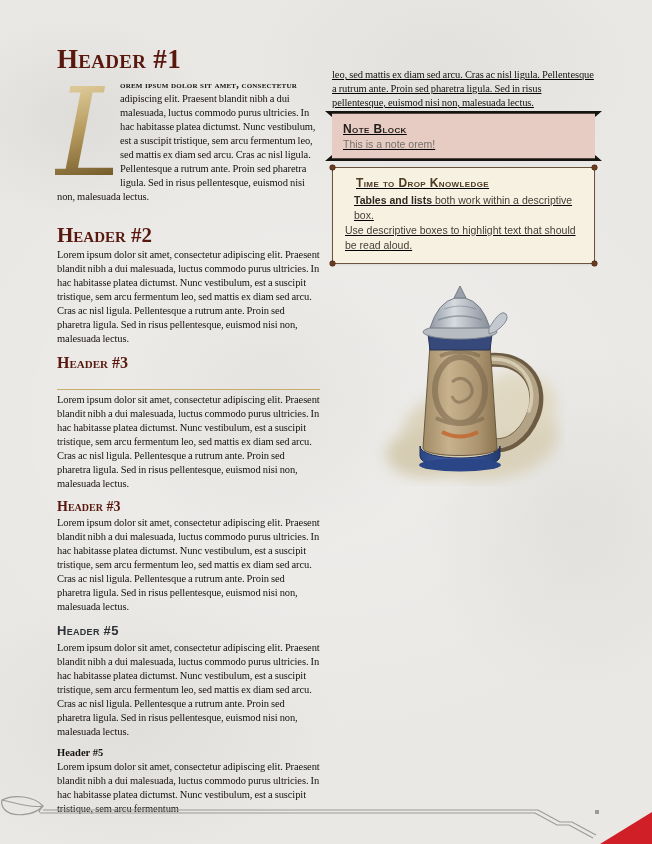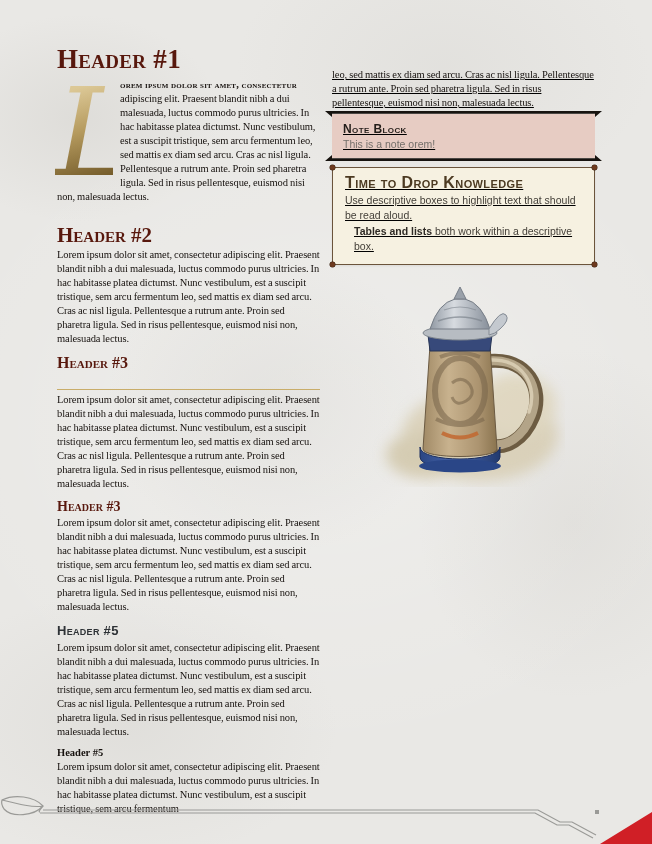--- a/index.html
+++ b/index.html
@@ -92,22 +92,22 @@
     box-shadow:0 1px 2px rgba(0,0,0,.08);
   }
   .desc .dot{
     position:absolute;width:5px;height:5px;border-radius:50%;
     background:#6e3a1f;box-shadow:0 0 0 .5px #3c2413;
   }
   .dot.tl{left:-3px;top:-3px;} .dot.tr{right:-3px;top:-3px;}
   .dot.bl{left:-3px;bottom:-3px;} .dot.br{right:-3px;bottom:-3px;}
   .desc-title{
     font-family:"Liberation Sans",sans-serif;font-variant:small-caps;
-    font-weight:700;font-size:16px;line-height:14px;color:#4c3a22;letter-spacing:.4px;
-    margin:0 0 3px 0;
+    font-weight:700;font-size:12px;line-height:14px;color:#4c3a22;letter-spacing:.4px;
+    margin:0 0 3px 11px;
   }
   .desc-body{
     font-family:"Liberation Sans",sans-serif;
     font-size:10.5px;line-height:15px;color:#45413a;margin:0;
   }
   .desc-body.indent{margin-top:1px;padding-left:9px;}
   .desc-body b{color:#2e2a25;}
 
   
   .stein-fig{margin:22px 0 0 28px;width:205px;height:200px;}
@@ -150,22 +150,22 @@
       <p class="note-title">Note Block</p>
       <p class="note-body">This is a note orem!</p>
     </div>
 
     <div class="desc">
       <span class="dot tl"></span>
       <span class="dot tr"></span>
       <span class="dot bl"></span>
       <span class="dot br"></span>
       <p class="desc-title">Time to Drop Knowledge</p>
+      <p class="desc-body indent"><b>Tables and lists</b><span> both work within a descriptive box.</span></p>
       <p class="desc-body">Use descriptive boxes to highlight text that should be read aloud.</p>
-      <p class="desc-body indent"><b>Tables and lists</b><span> both work within a descriptive box.</span></p>
     </div>
 
     <div class="stein-fig">
       <svg width="205" height="200" viewBox="0 0 205 200">
         <defs>
           <linearGradient id="bodyg" x1="0" y1="0" x2="1" y2="0">
             <stop offset="0" stop-color="#a18a66"></stop>
               <stop offset=".35" stop-color="#c8b28e"></stop>
             <stop offset=".75" stop-color="#ac9470"></stop>
               <stop offset="1" stop-color="#8a744f"></stop>

